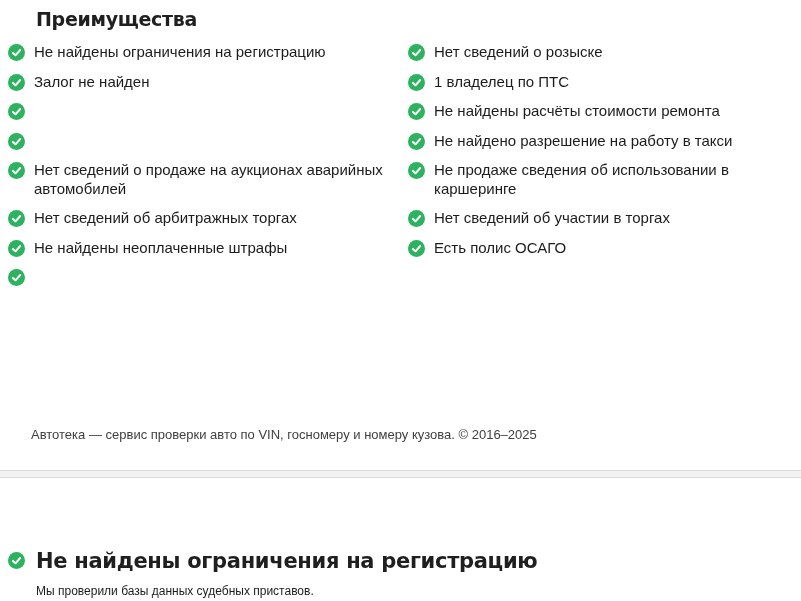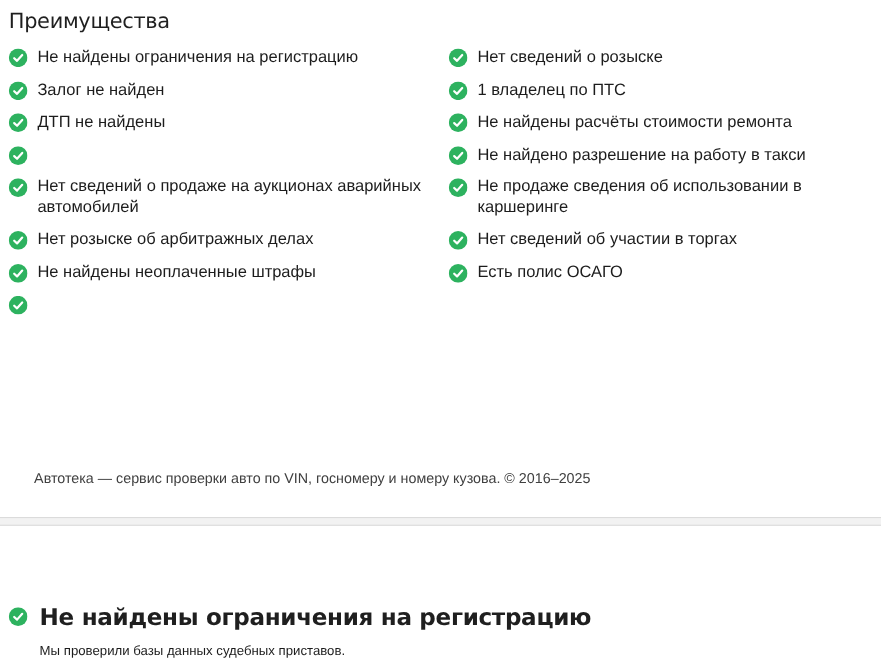--- a/index.html
+++ b/index.html
@@ -20,24 +20,25 @@
     background:var(--page-bg);
     overflow:hidden;
   }
   .top-section{
     position:absolute;top:0;left:0;right:0;
     padding:8px 8px 0 8px;
   }
   .adv-title{
     font-family:"DejaVu Sans",sans-serif;
     font-size:19px;
-    font-weight:normal;
+    font-weight:bold;
     letter-spacing:-0.3px;
     color:var(--heading-text);
     margin-bottom:13px;
+    margin-left:28px;
   }
   .adv-grid{
     display:grid;
     grid-template-columns:392px 1fr;
     column-gap:8px;
     row-gap:11px;
   }
   .cell{
     display:flex;
     align-items:flex-start;
@@ -145,21 +146,20 @@
         <span class="label">1 владелец по ПТС</span>
       </div>
 
       <div class="cell">
         <span class="icon">
             <svg class="check-svg" width="17" height="17" viewBox="0 0 17 17" aria-hidden="true">
               <circle cx="8.5" cy="8.5" r="8.5"></circle>
               <path d="M4.9 8.9 L7.5 11.3 L12.2 6.0"></path>
             </svg>
           </span>
-        <span class="label">ДТП не найдены</span>
       </div>
       <div class="cell">
         <span class="icon">
             <svg class="check-svg" width="17" height="17" viewBox="0 0 17 17" aria-hidden="true">
               <circle cx="8.5" cy="8.5" r="8.5"></circle>
               <path d="M4.9 8.9 L7.5 11.3 L12.2 6.0"></path>
             </svg>
           </span>
         <span class="label">Не найдены расчёты стоимости ремонта</span>
       </div>
@@ -201,21 +201,21 @@
         <span class="label">Не продаже сведения об использовании в каршеринге</span>
       </div>
 
       <div class="cell">
         <span class="icon">
             <svg class="check-svg" width="17" height="17" viewBox="0 0 17 17" aria-hidden="true">
               <circle cx="8.5" cy="8.5" r="8.5"></circle>
               <path d="M4.9 8.9 L7.5 11.3 L12.2 6.0"></path>
             </svg>
           </span>
-        <span class="label">Нет розыске об арбитражных делах</span>
+        <span class="label">Нет сведений об арбитражных торгах</span>
       </div>
       <div class="cell">
         <span class="icon">
             <svg class="check-svg" width="17" height="17" viewBox="0 0 17 17" aria-hidden="true">
               <circle cx="8.5" cy="8.5" r="8.5"></circle>
               <path d="M4.9 8.9 L7.5 11.3 L12.2 6.0"></path>
             </svg>
           </span>
         <span class="label">Нет сведений об участии в торгах</span>
       </div>

